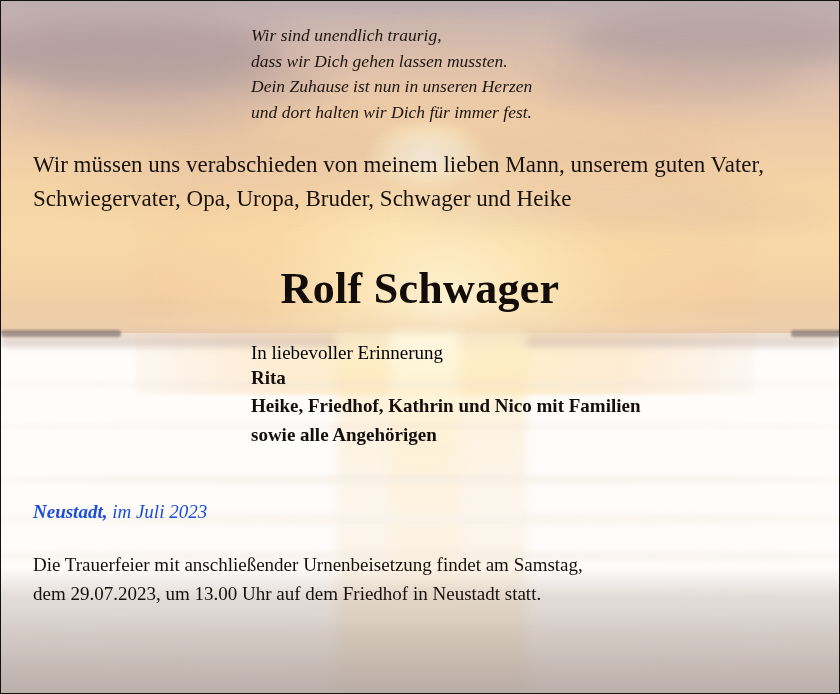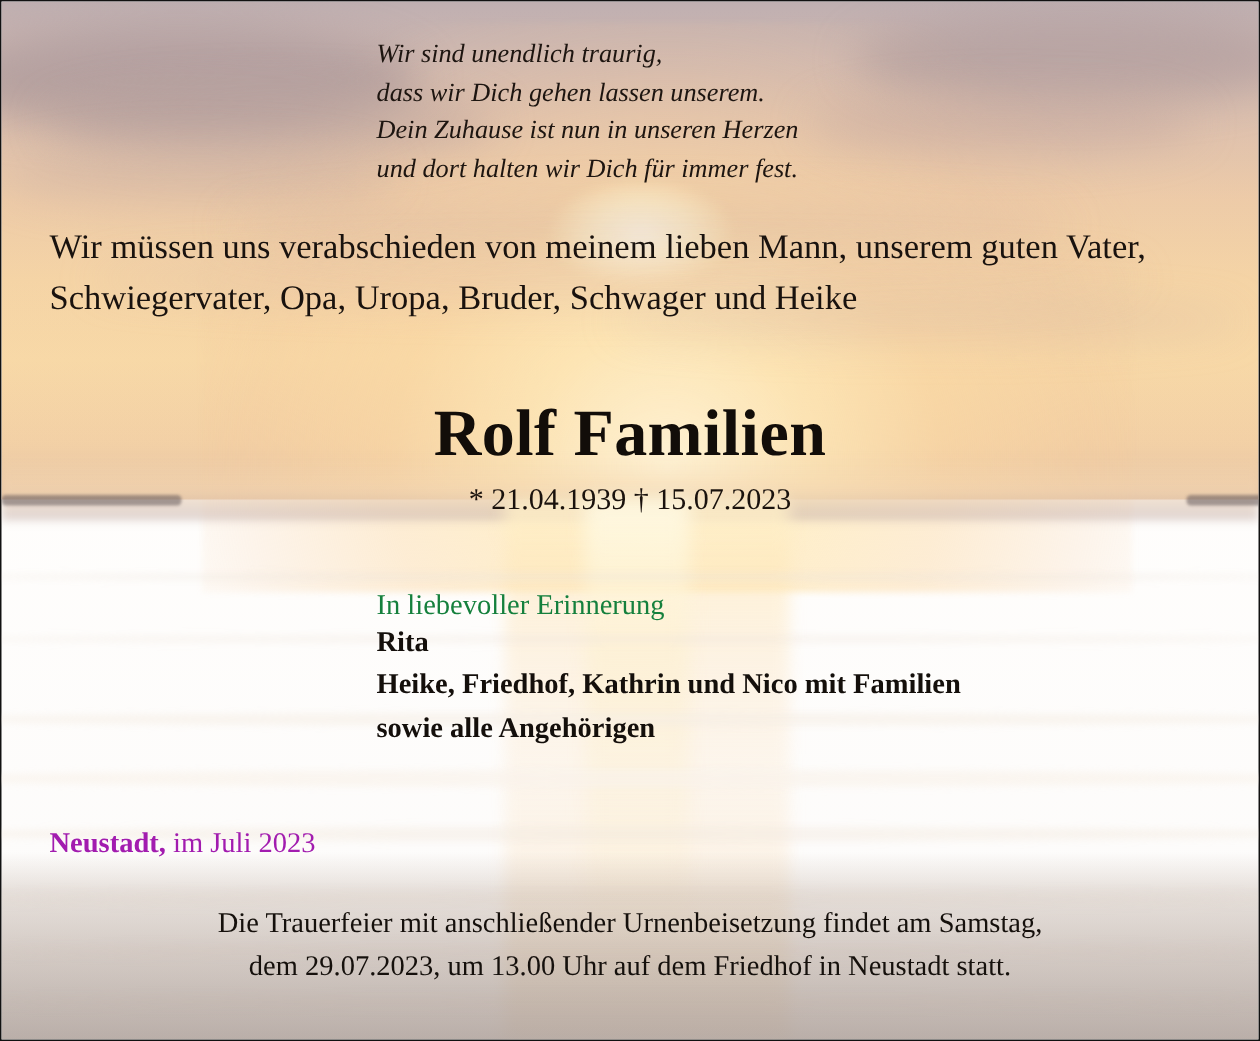--- a/index.html
+++ b/index.html
@@ -242,47 +242,47 @@
     color: #120d09;
   }
   .dates {
     text-align: center;
     margin-top: 8px;
     font-size: 20px;
     color: #1a120d;
   }
 
   .memory {
-    margin-top: 48px;
+    margin-top: 28px;
     padding-left: 218px;
     font-size: 19px;
-    color: #15803d;
+    color: #000000;
   }
 
   .survivors {
     padding-left: 218px;
     font-size: 19px;
     font-weight: bold;
     line-height: 1.5;
     color: #140f0b;
   }
 
   .place {
     margin-top: 52px;
     font-size: 19px;
-    color: #a21caf;
+    color: #1d4ed8;
+    font-style: italic;
   }
   .place b { font-weight: bold; }
 
   .funeral {
     margin-top: 28px;
     font-size: 19px;
     line-height: 1.5;
     color: #15100c;
-    text-align: center;
   }
 </style>
 </head>
 <body>
 
 <div id="card">
 
   <div class="bg">
     <div class="sky"></div>
     <div class="sunglow"></div>
@@ -310,32 +310,31 @@
     <div class="sandstreak s1"></div>
     <div class="sandstreak s2"></div>
     <div class="sandstreak s3"></div>
     <div class="veil"></div>
   </div>
 
   <div class="content">
 
     <div class="poem">
       <div class="line">Wir sind unendlich traurig,</div>
-      <div class="line">dass wir Dich gehen lassen unserem.</div>
+      <div class="line">dass wir Dich gehen lassen mussten.</div>
       <div class="line">Dein Zuhause ist nun in unseren Herzen</div>
       <div class="line">und dort halten wir Dich für immer fest.</div>
     </div>
 
     <div class="intro">
       <div>Wir müssen uns verabschieden von meinem lieben Mann, unserem guten Vater,</div>
       <div>Schwiegervater, Opa, Uropa, Bruder, Schwager und Heike</div>
     </div>
 
-    <div class="name">Rolf Familien</div>
-    <div class="dates">* 21.04.1939   † 15.07.2023</div>
+    <div class="name">Rolf Schwager</div>
 
     <div class="memory">In liebevoller Erinnerung</div>
 
     <div class="survivors">
       <div>Rita</div>
       <div>Heike, Friedhof, Kathrin und Nico mit Familien</div>
       <div>sowie alle Angehörigen</div>
     </div>
 
     <div class="place">

